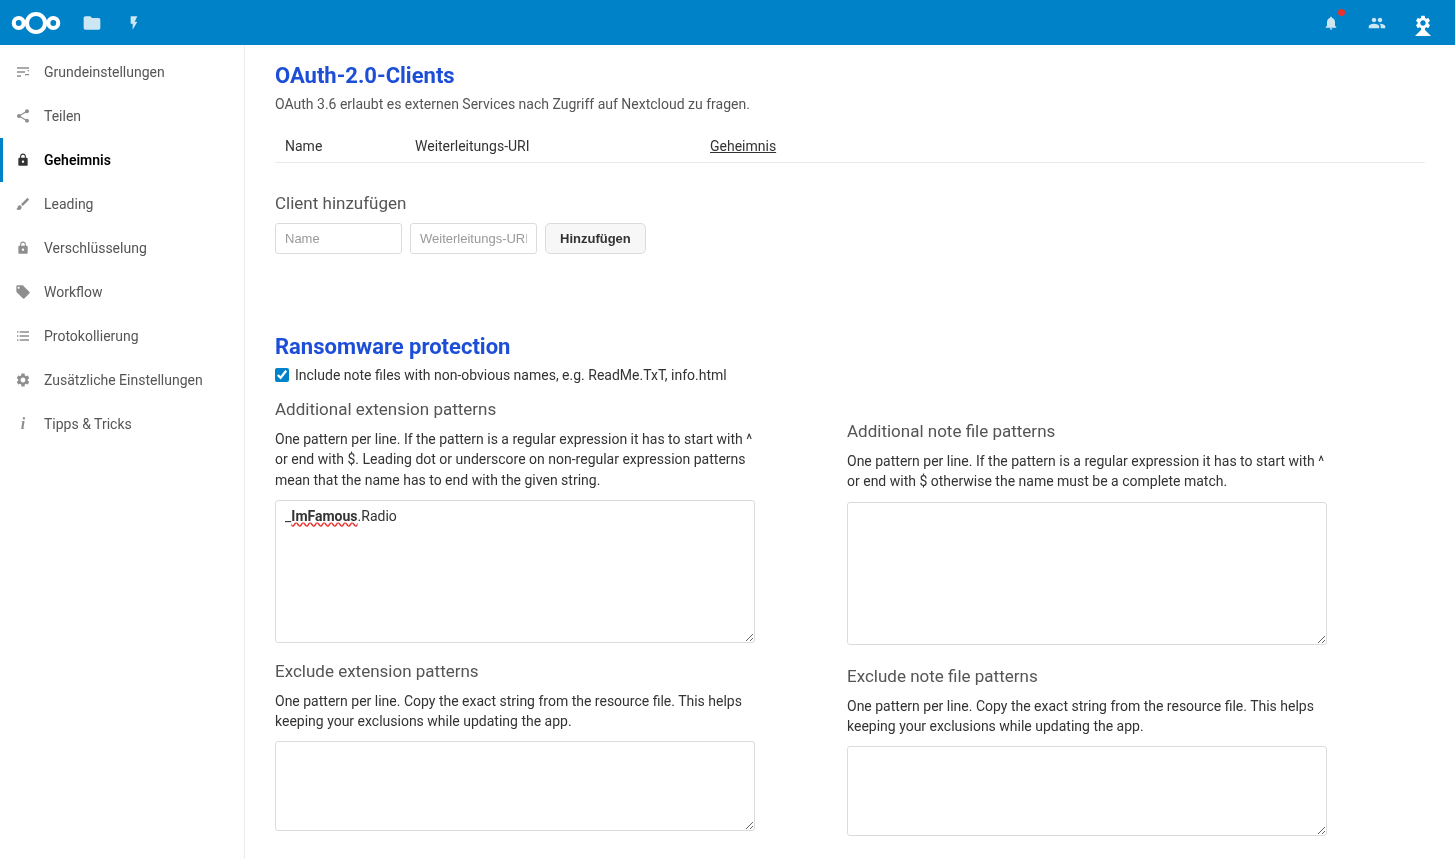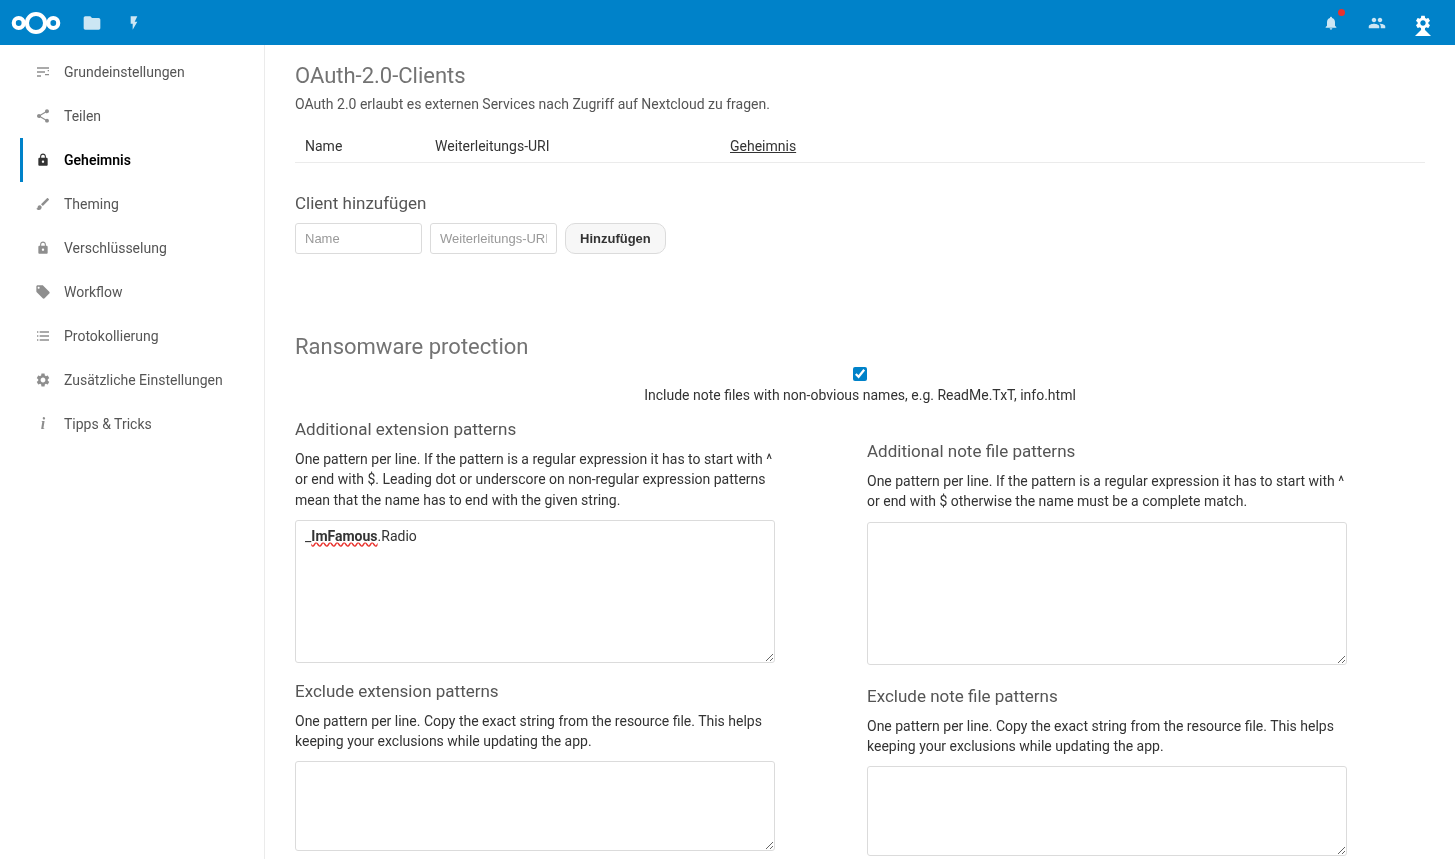--- a/index.html
+++ b/index.html
@@ -11,48 +11,48 @@
 .logo { display: flex; align-items: center; }
 .logo svg { width: 52px; height: 28px; }
 .header-icon { color: #fff; cursor: pointer; display: flex; align-items: center; justify-content: center; width: 24px; height: 24px; opacity: 0.8; }
 .header-right { margin-left: auto; display: flex; align-items: center; gap: 22px; padding-right: 10px; }
 .header-icon.active { opacity: 1; }
 .notif-dot { position: absolute; top: -2px; right: -2px; width: 7px; height: 7px; background: #e9322d; border-radius: 50%; }
 .header-icon-wrap { position: relative; }
 .settings-arrow { position: absolute; bottom: -1px; left: 50%; transform: translateX(-50%); width: 0; height: 0; border-left: 8px solid transparent; border-right: 8px solid transparent; border-bottom: 8px solid #fff; }
 
 
-.container { display: flex; height: calc(100vh - 45px); padding-left: 20px; }
+.container { display: flex; height: calc(100vh - 45px); }
 .sidebar { width: 245px; border-right: 1px solid #ebebeb; padding-top: 5px; }
 .sidebar-item { display: flex; align-items: center; height: 44px; padding: 0 10px 0 14px; cursor: pointer; color: #555; }
 .sidebar-item.active { font-weight: 600; color: #000; box-shadow: inset 3px 0 #0082c9; }
 .sidebar-icon { width: 18px; display: flex; justify-content: center; margin-right: 12px; color: #333; }
 .sidebar-item:not(.active) .sidebar-icon { opacity: 0.55; }
 
 
 .content { flex: 1; padding: 18px 30px 30px 30px; overflow-y: auto; }
-h2 { font-size: 22px; font-weight: 400; color: #737373; margin-bottom: 8px; }
+h2 { font-size: 22px; font-weight: 700; color: #1d4ed8; margin-bottom: 8px; }
 h3 { font-size: 17px; font-weight: 400; color: #555; margin-bottom: 10px; }
 .subtitle { color: #555; font-size: 14px; margin-bottom: 18px; }
 .table-header { display: flex; border-bottom: 1px solid #ebebeb; padding: 8px 10px; color: #333; font-size: 14px; }
 .th-name { width: 130px; }
 .th-uri { width: 295px; }
 .th-client { flex: 1; }
 .th-secret { width: 200px; text-align: left; text-decoration: underline; }
 
 .add-client { margin-top: 30px; }
 .form-row { display: flex; gap: 8px; margin-top: 8px; }
 input[type="text"] { border: 1px solid #dbdbdb; border-radius: 3px; padding: 7px 9px; font-size: 13px; color: #333; background: #fff; }
 input[type="text"]::placeholder { color: #999; }
 .inp-name { width: 127px; }
 .inp-uri { width: 127px; }
-.btn { border: 1px solid #dbdbdb; background: #f7f7f7; border-radius: 10px; padding: 7px 14px; font-size: 13px; cursor: pointer; color: #333; font-weight: 600; }
+.btn { border: 1px solid #dbdbdb; background: #f7f7f7; border-radius: 5px; padding: 7px 14px; font-size: 13px; cursor: pointer; color: #333; font-weight: 600; }
 
 .section { margin-top: 80px; }
-.checkbox-row { display: flex; align-items: center; gap: 6px; margin-bottom: 16px; flex-direction: column; }
+.checkbox-row { display: flex; align-items: center; gap: 6px; margin-bottom: 16px; }
 .checkbox { width: 14px; height: 14px; accent-color: #0082c9; }
 
 .two-col { display: flex; gap: 92px; }
 .col { flex: 1; max-width: 480px; }
 .help-text { color: #333; font-size: 14px; line-height: 1.45; margin-bottom: 10px; }
 textarea { width: 100%; height: 143px; border: 1px solid #dbdbdb; border-radius: 3px; padding: 7px 9px; font-size: 14px; font-family: inherit; resize: both; color: #333; }
 .spellcheck { text-decoration: underline wavy #e9322d; text-decoration-skip-ink: none; font-weight: bold; }
 
 .subsection { margin-top: 18px; }
 </style>
@@ -131,21 +131,21 @@
           </svg>
         </span>
       <span>Geheimnis</span>
     </div>
     <div class="sidebar-item">
       <span class="sidebar-icon">
           <svg width="16" height="16" viewBox="0 0 24 24" fill="currentColor">
             <path d="M7 14c-1.66 0-3 1.34-3 3 0 1.31-1.16 2-2 2 .92 1.22 2.49 2 4 2 2.21 0 4-1.79 4-4 0-1.66-1.34-3-3-3zm13.71-9.37l-1.34-1.34c-.39-.39-1.02-.39-1.41 0L9 12.25 11.75 15l8.96-8.96c.39-.39.39-1.02 0-1.41z"></path>
           </svg>
         </span>
-      <span>Theming</span>
+      <span>Leading</span>
     </div>
     <div class="sidebar-item">
       <span class="sidebar-icon">
           <svg width="14" height="14" viewBox="0 0 24 24" fill="currentColor">
             <path d="M18 8h-1V6c0-2.76-2.24-5-5-5S7 3.24 7 6v2H6c-1.1 0-2 .9-2 2v10c0 1.1.9 2 2 2h12c1.1 0 2-.9 2-2V10c0-1.1-.9-2-2-2zm-6 9c-1.1 0-2-.9-2-2s.9-2 2-2 2 .9 2 2-.9 2-2 2zm3.1-9H8.9V6c0-1.71 1.39-3.1 3.1-3.1 1.71 0 3.1 1.39 3.1 3.1v2z"></path>
           </svg>
         </span>
       <span>Verschlüsselung</span>
     </div>
     <div class="sidebar-item">
@@ -175,21 +175,21 @@
     <div class="sidebar-item">
       <span class="sidebar-icon">
           <span style="font-family:serif;font-style:italic;font-weight:bold;font-size:16px">i</span>
         </span>
       <span>Tipps &amp; Tricks</span>
     </div>
   </div>
 
   <div class="content">
     <h2>OAuth-2.0-Clients</h2>
-    <p class="subtitle">OAuth 2.0 erlaubt es externen Services nach Zugriff auf Nextcloud zu fragen.</p>
+    <p class="subtitle">OAuth 3.6 erlaubt es externen Services nach Zugriff auf Nextcloud zu fragen.</p>
     <div class="table-header">
       <div class="th-name">Name</div>
       <div class="th-uri">Weiterleitungs-URI</div>
       <div class="th-secret">Geheimnis</div>
     </div>
 
     <div class="add-client">
       <h3>Client hinzufügen</h3>
       <div class="form-row">
         <input type="text" class="inp-name" placeholder="Name" style="">

